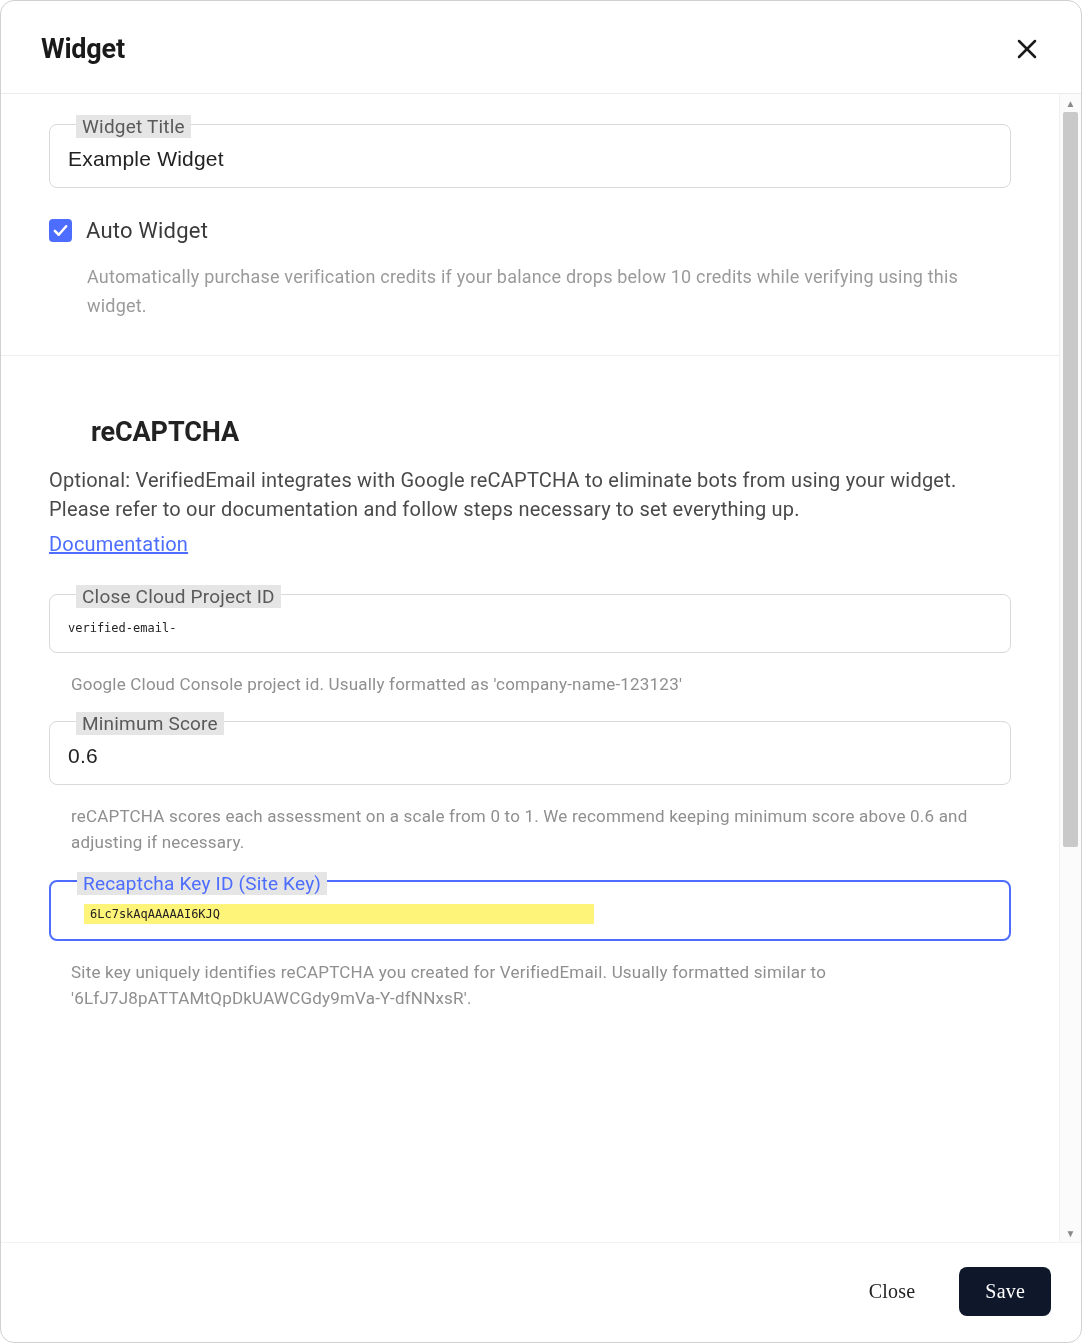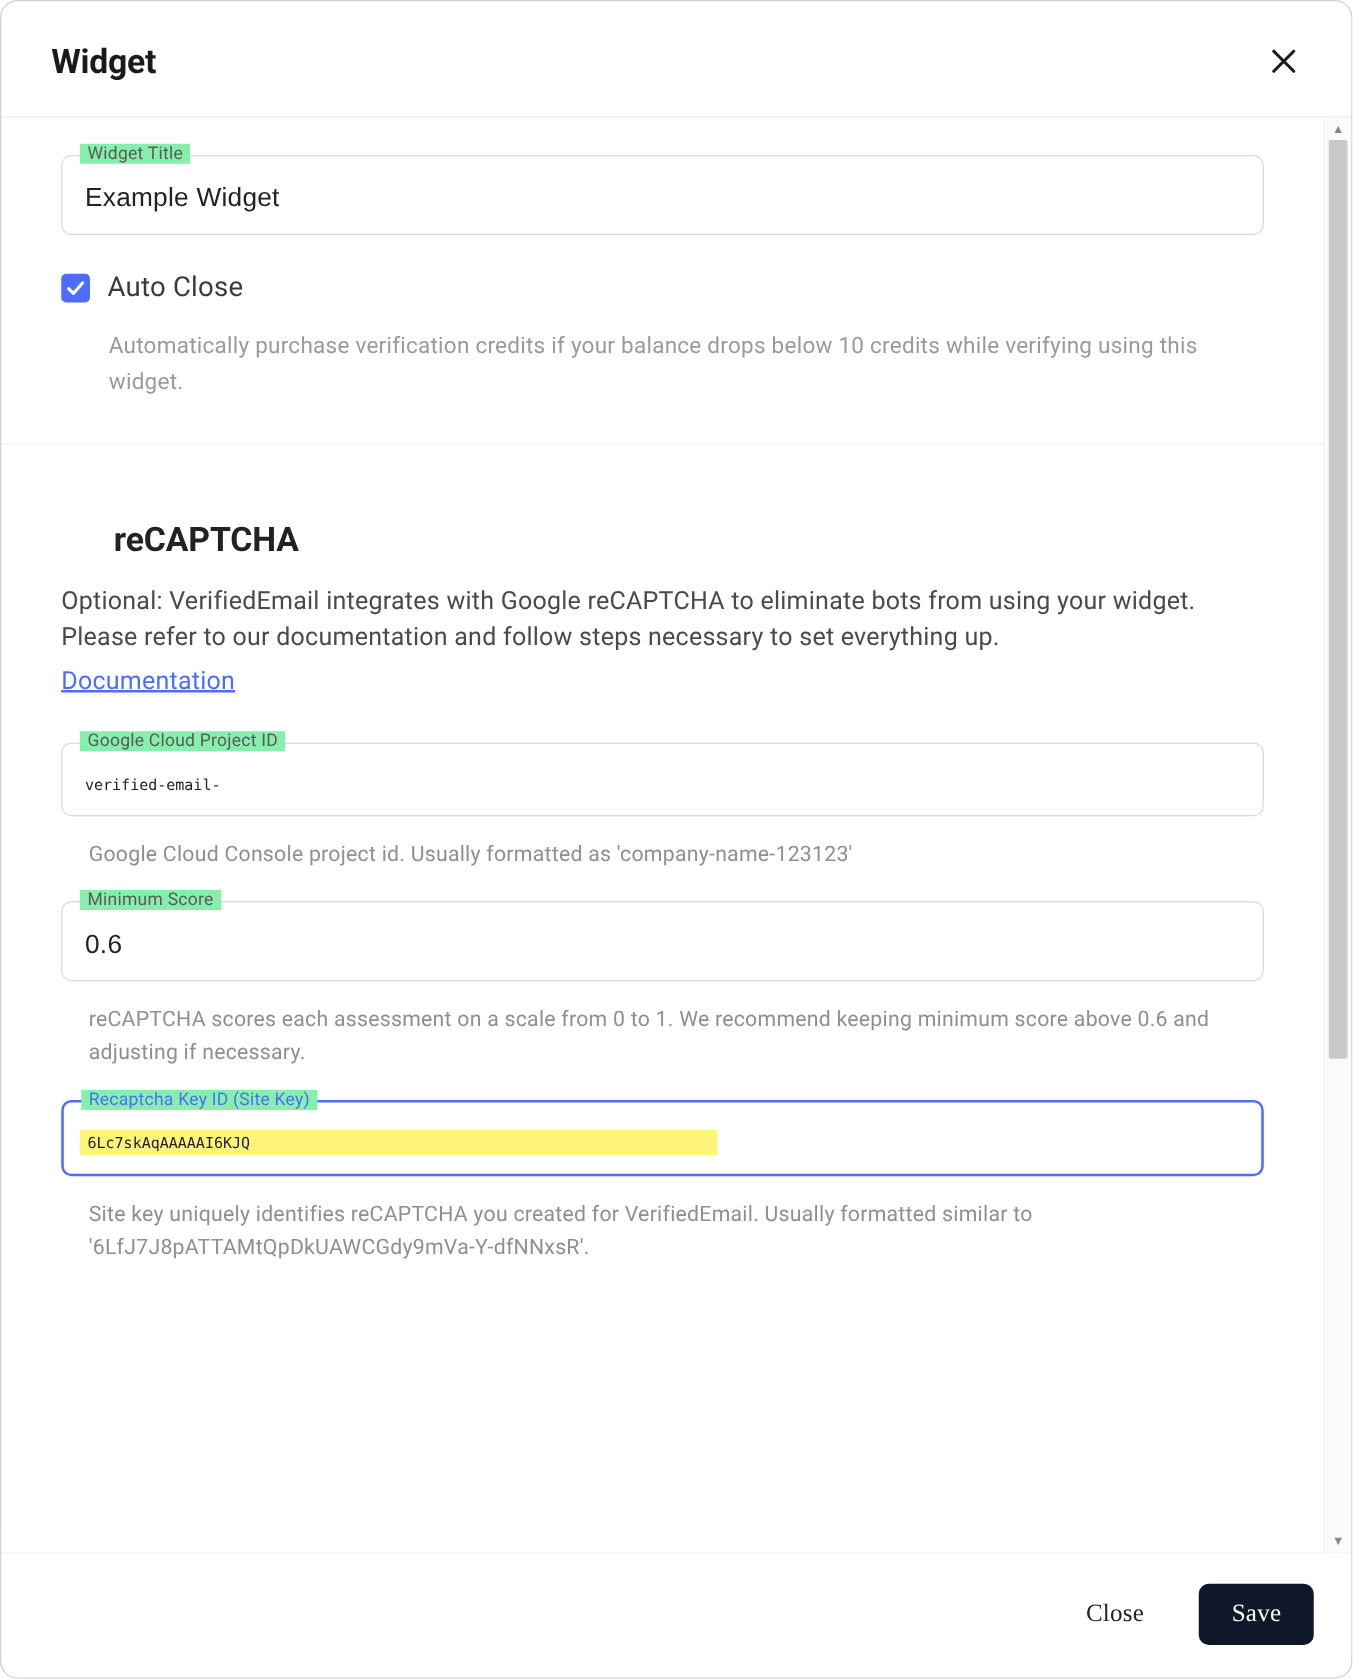--- a/index.html
+++ b/index.html
@@ -91,30 +91,30 @@
     .field {
       position: relative;
       border: 1px solid #d9d9d9;
       border-radius: 8px;
       padding: 22px 18px 16px 18px;
       margin-bottom: 8px;
     }
     .field .floating-label {
       position: absolute;
       top: -10px;
-      left: 14px;
-      background: #86efac;
+      left: 26px;
+      background: #e5e5e5;
       padding: 0 6px;
-      font-size: 14px;
+      font-size: 19px;
       color: #5a5a5a;
       letter-spacing: 0.2px;
     }
     .field.focused {
       border: 2px solid #4d6dff;
-      padding: 21px 17px 15px 13px;
+      padding: 21px 17px 15px 33px;
     }
     .field.focused .floating-label {
       color: #4d6dff;
     }
     .field input {
       width: 100%;
       border: none;
       outline: none;
       font-size: 21px;
       color: #222;
@@ -245,32 +245,32 @@
           <span class="floating-label">Widget Title</span>
           <input type="text" value="Example Widget" style="">
         </div>
 
         <div class="checkbox-row">
           <div class="checkbox">
             <svg viewBox="0 0 24 24" fill="none" stroke="#fff" stroke-width="3.5" stroke-linecap="round" stroke-linejoin="round">
                 <polyline points="4 12.5 9.5 18 20 6"></polyline>
               </svg>
           </div>
-          <span class="checkbox-label">Auto Close</span>
+          <span class="checkbox-label">Auto Widget</span>
         </div>
         <div class="checkbox-helper">Automatically purchase verification credits if your balance drops below 10 credits while verifying using this widget.</div>
       </div>
 
       <div class="section recaptcha-section">
         <div class="section-heading">reCAPTCHA</div>
         <div class="section-description">Optional: VerifiedEmail integrates with Google reCAPTCHA to eliminate bots from using your widget. Please refer to our documentation and follow steps necessary to set everything up.</div>
         <a href="#" class="doc-link">Documentation</a>
 
         <div class="field mono">
-          <span class="floating-label">Google Cloud Project ID</span>
+          <span class="floating-label">Close Cloud Project ID</span>
           <input type="text" value="verified-email-" style="">
         </div>
         <div class="helper">Google Cloud Console project id. Usually formatted as 'company-name-123123'</div>
 
         <div class="field">
           <span class="floating-label">Minimum Score</span>
           <input type="text" value="0.6" style="">
         </div>
         <div class="helper">reCAPTCHA scores each assessment on a scale from 0 to 1. We recommend keeping minimum score above 0.6 and adjusting if necessary.</div>
 

